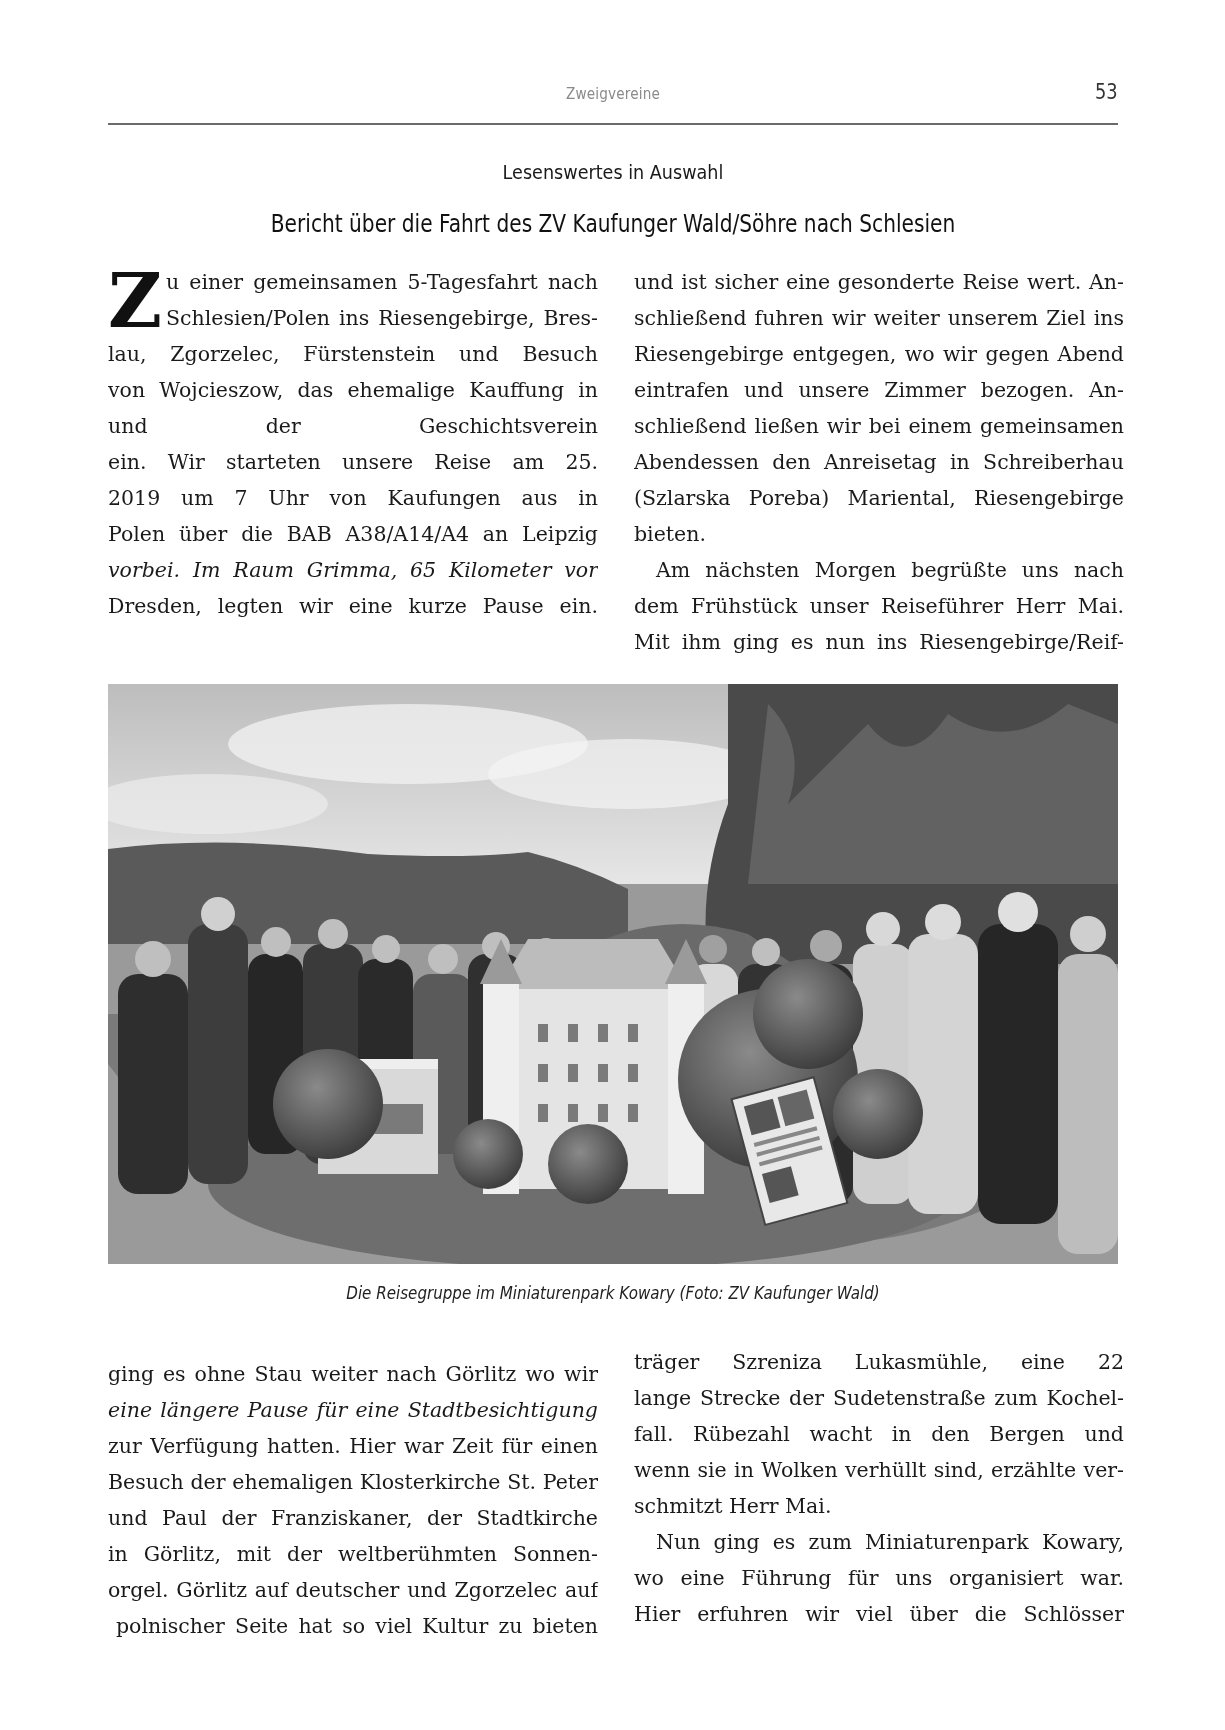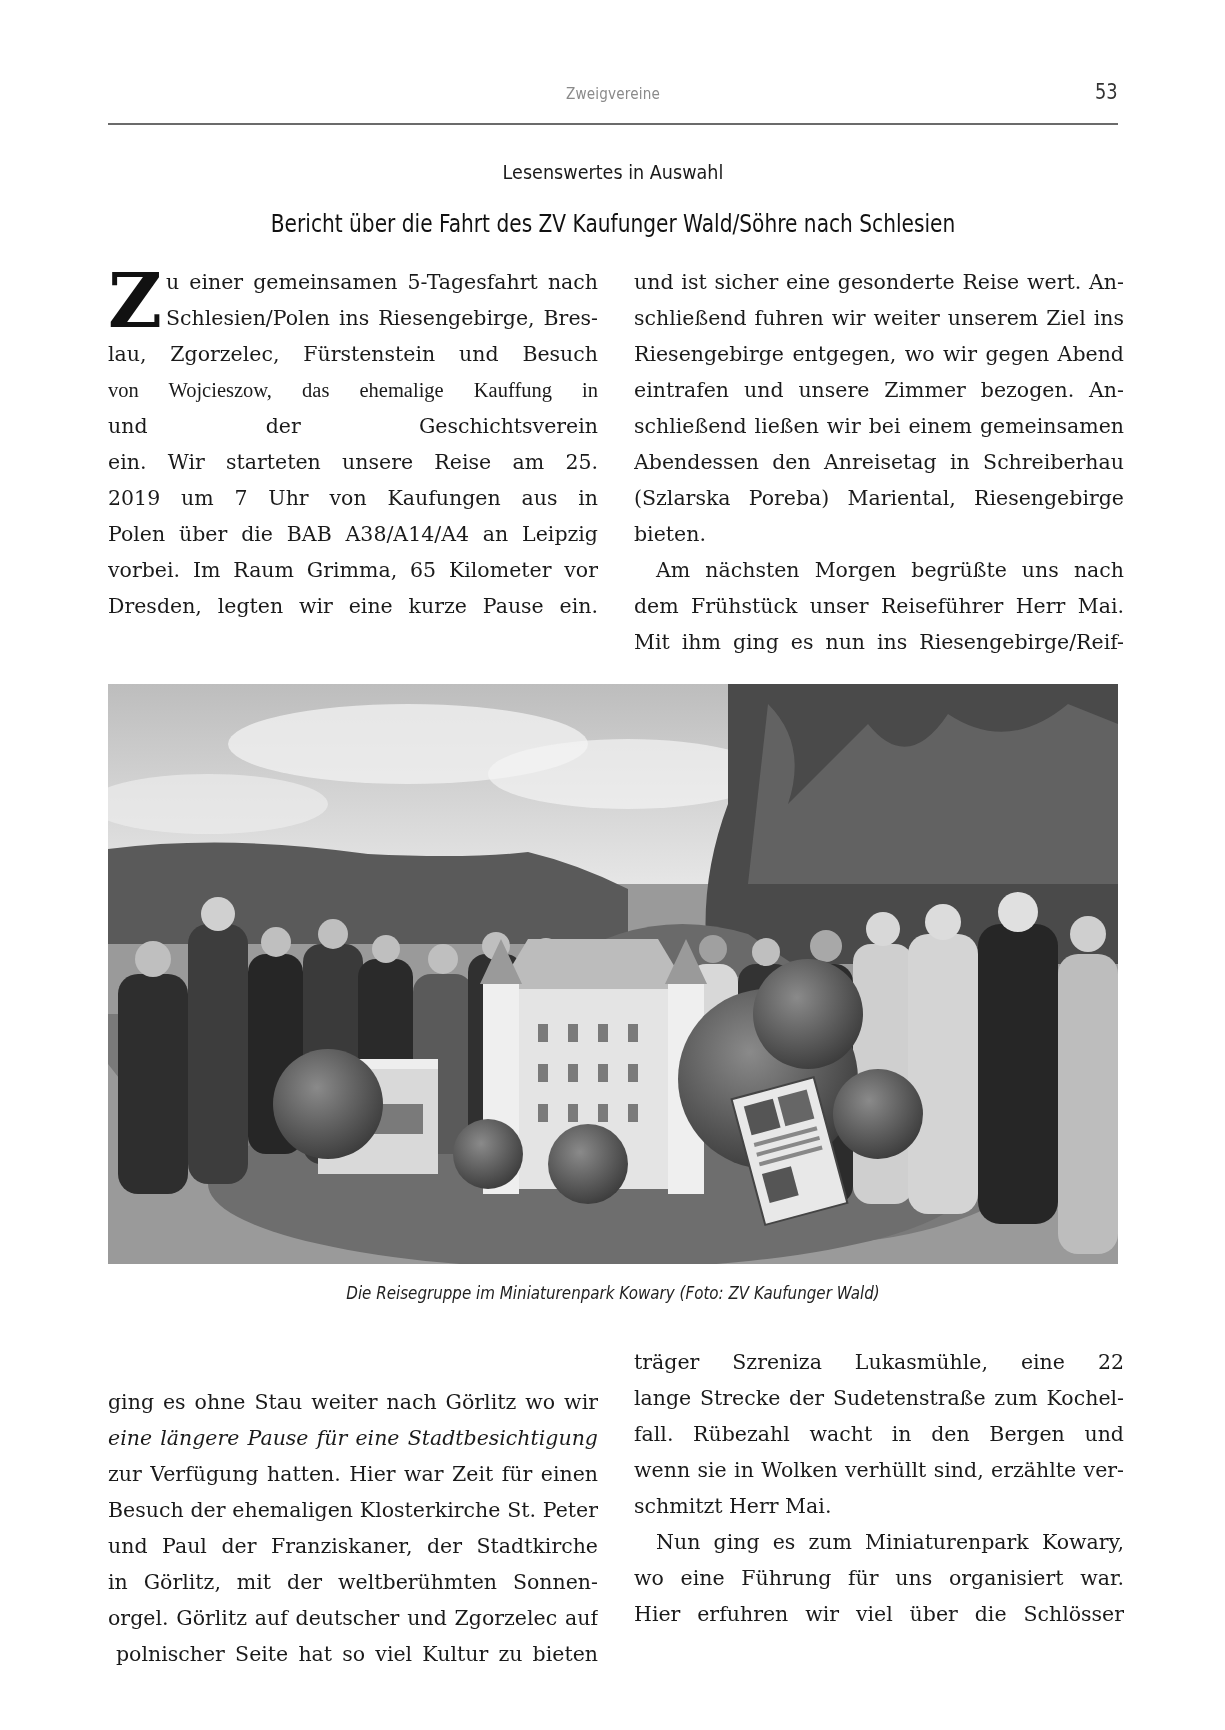--- a/index.html
+++ b/index.html
@@ -30,21 +30,21 @@
     font-family: "DejaVu Sans", sans-serif; font-size: 24px; color: #111;
     transform: scaleX(0.84);
   }
   .col {
     position: absolute; width: 490px;
     font-family: "DejaVu Serif", serif; font-size: 20.5px; line-height: 36px;
     color: #1a1a1a; text-align: justify; text-align-last: auto;
   }
   .col-top-left { left: 108px; top: 264px; }
   .col-top-right { left: 634px; top: 264px; }
-  .col-bot-left { left: 108px; top: 1384px; }
+  .col-bot-left { left: 108px; top: 1356px; }
   .col-bot-right { left: 634px; top: 1344px; }
   .line { display: block; text-align: justify; text-align-last: justify; white-space: nowrap; overflow: hidden; height: 36px; }
   .line.last { text-align-last: left; }
   .dropcap-wrap { position: relative; }
   .dropcap {
     float: left; font-family: "DejaVu Serif", serif; font-size: 74px; line-height: 62px;
     height: 64px; margin: 6px 4px 0 0; color: #111; font-weight: bold;
   }
   .dc-line { display: block; text-align: justify; text-align-last: justify; white-space: nowrap; overflow: hidden; height: 36px; }
   .photo {
@@ -71,26 +71,26 @@
 <div class="article-title">Bericht über die Fahrt des ZV Kaufunger Wald/Söhre nach Schlesien</div>
 
 <div class="col col-top-left">
   <div class="dropcap-wrap">
     <span class="dropcap">Z</span>
     <span class="dc-line" style="white-space: normal;">u einer gemeinsamen 5-Tagesfahrt nach</span>
     <span class="dc-line" style="white-space: normal;">Schlesien/Polen ins Riesengebirge, Bres-</span>
   </div>
   <div style="clear:both"></div>
   <span class="line" style="white-space: normal;">lau, Zgorzelec, Fürstenstein und Besuch</span>
-  <span class="line" style="white-space: normal; font-family: Liberation Serif, serif;">von Wojcieszow, das ehemalige Kauffung in</span>
+  <span class="line" style="white-space: normal;">von Wojcieszow, das ehemalige Kauffung in</span>
   <span class="line" style="white-space: normal;">und der Geschichtsverein Kaufungerwald/Söhre</span>
   <span class="line" style="white-space: normal;">ein. Wir starteten unsere Reise am 25. September</span>
   <span class="line" style="white-space: normal;">2019 um 7 Uhr von Kaufungen aus in Richtung</span>
   <span class="line" style="white-space: normal;">Polen über die BAB A38/A14/A4 an Leipzig</span>
-  <span class="line" style="white-space: normal;">vorbei. Im Raum Grimma, 65 Kilometer vor</span>
+  <span class="line" style="white-space: normal; font-style: italic;">vorbei. Im Raum Grimma, 65 Kilometer vor</span>
   <span class="line" style="white-space: normal;">Dresden, legten wir eine kurze Pause ein. Zügig</span>
 </div>
 
 <div class="col col-top-right">
   <span class="line" style="white-space: normal;">und ist sicher eine gesonderte Reise wert. An-</span>
   <span class="line" style="white-space: normal;">schließend fuhren wir weiter unserem Ziel ins</span>
   <span class="line" style="white-space: normal;">Riesengebirge entgegen, wo wir gegen Abend</span>
   <span class="line" style="white-space: normal;">eintrafen und unsere Zimmer bezogen. An-</span>
   <span class="line" style="white-space: normal;">schließend ließen wir bei einem gemeinsamen</span>
   <span class="line" style="white-space: normal;">Abendessen den Anreisetag in Schreiberhau</span>

